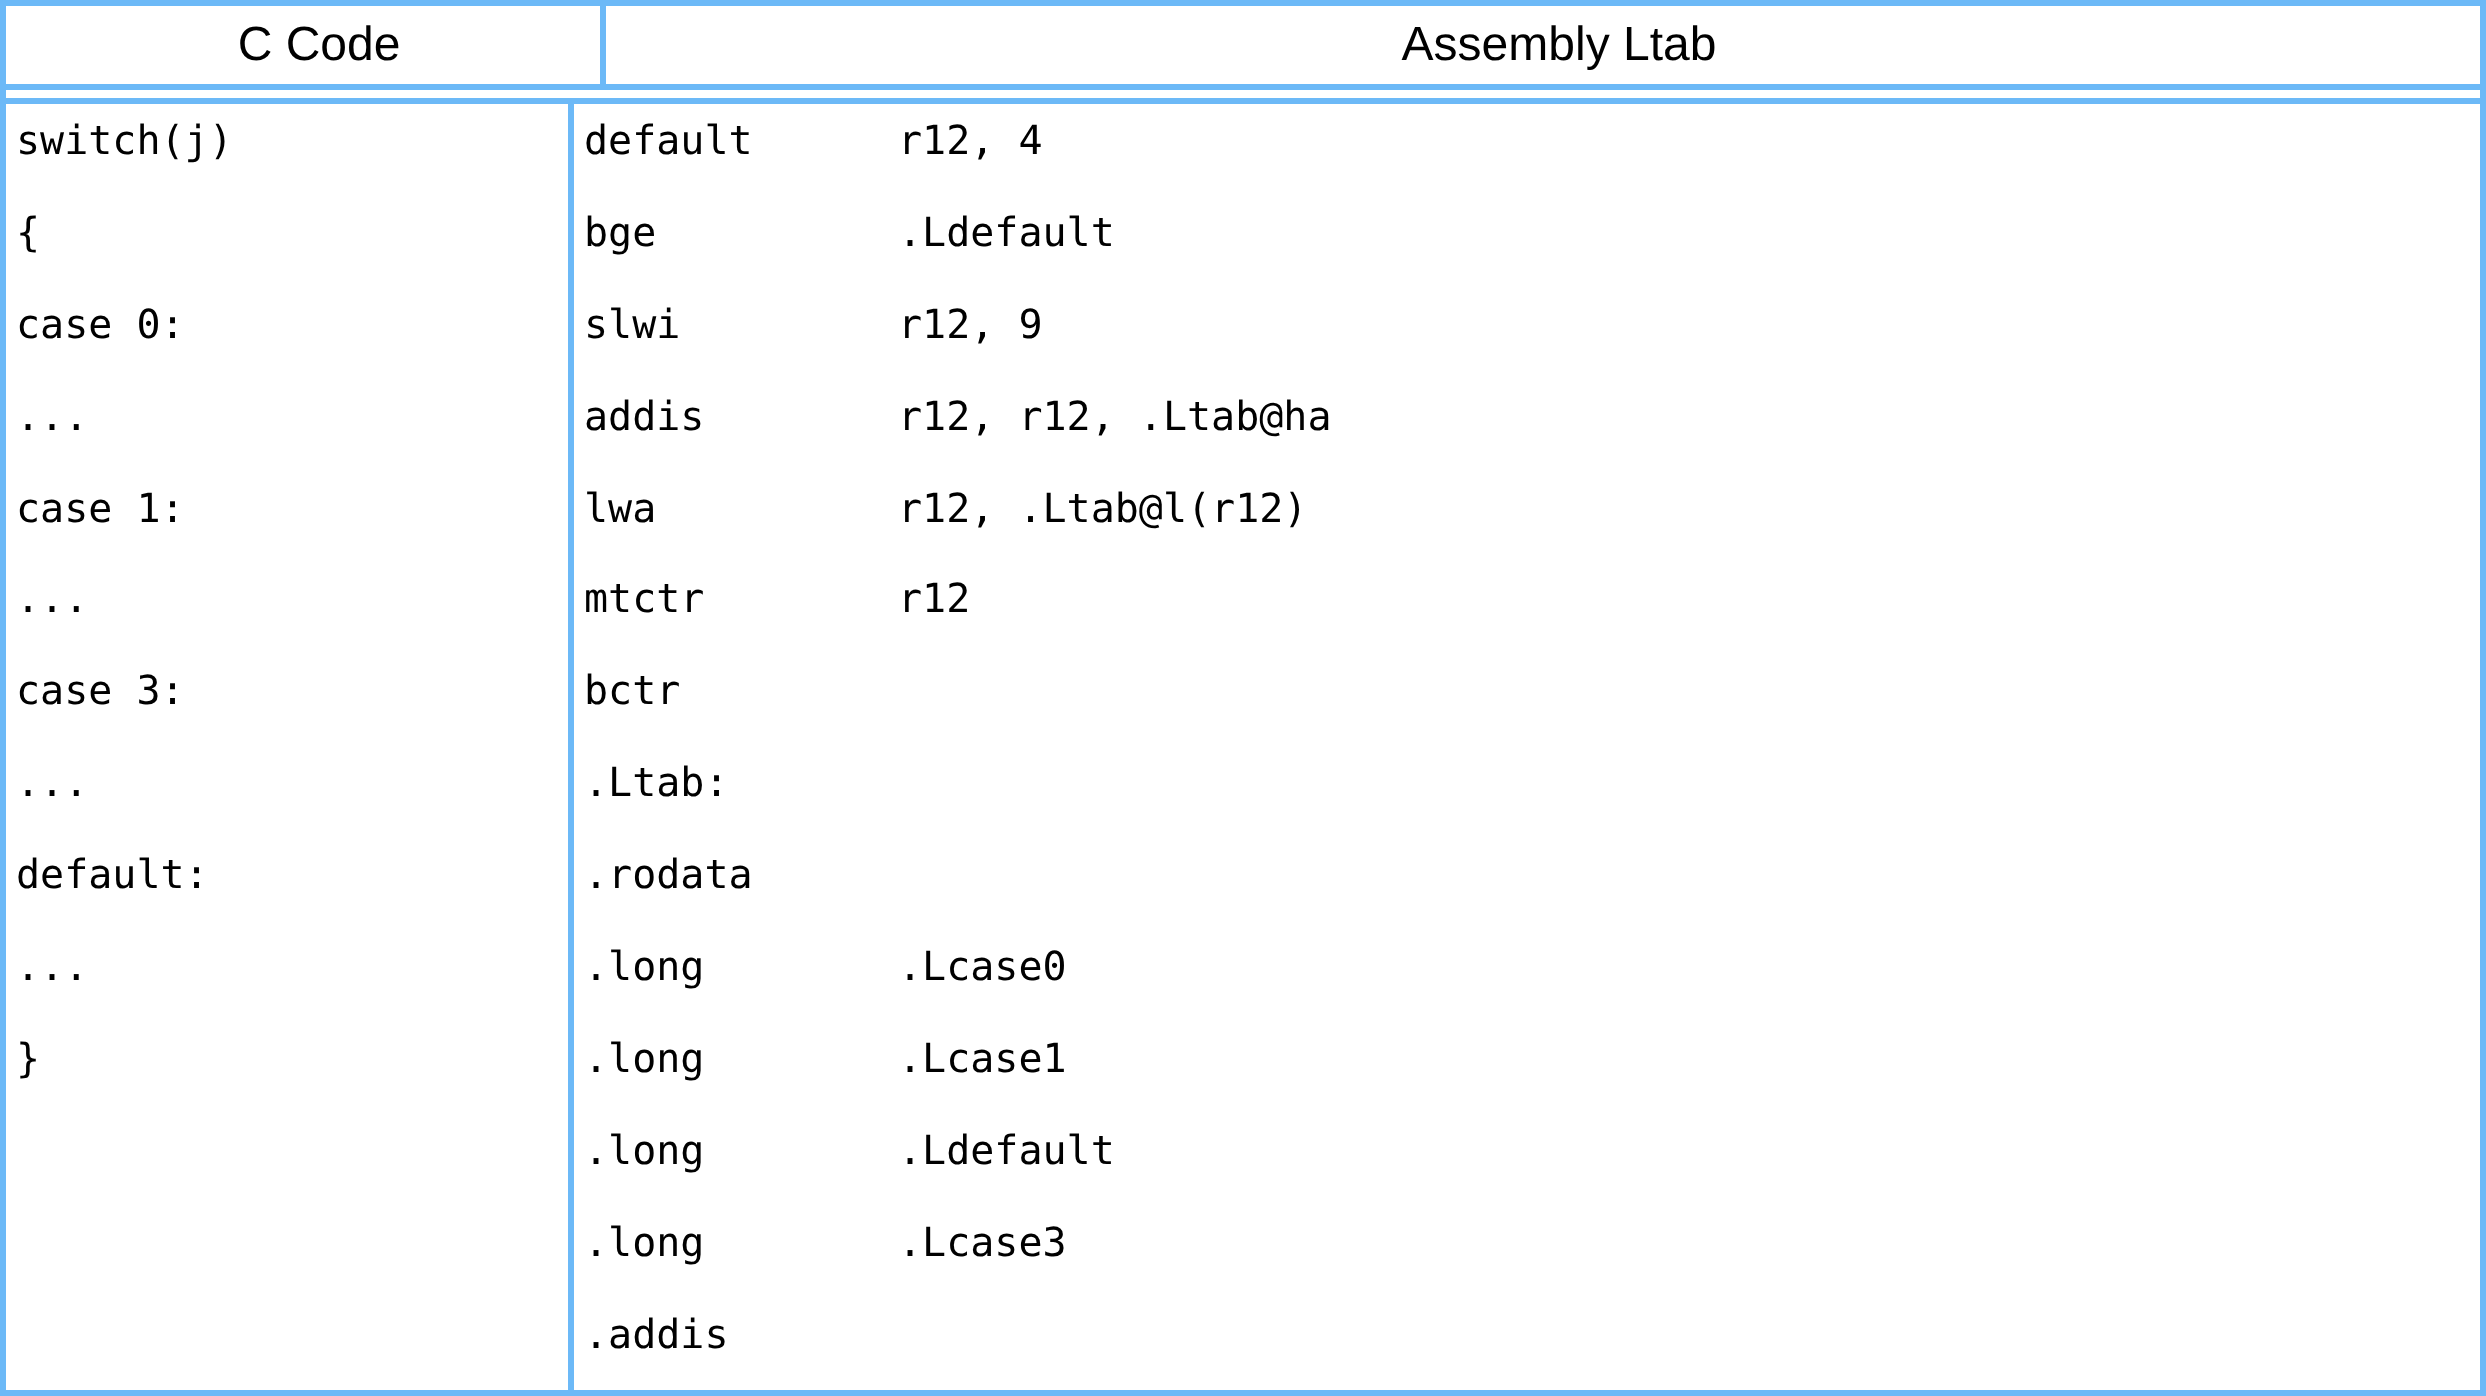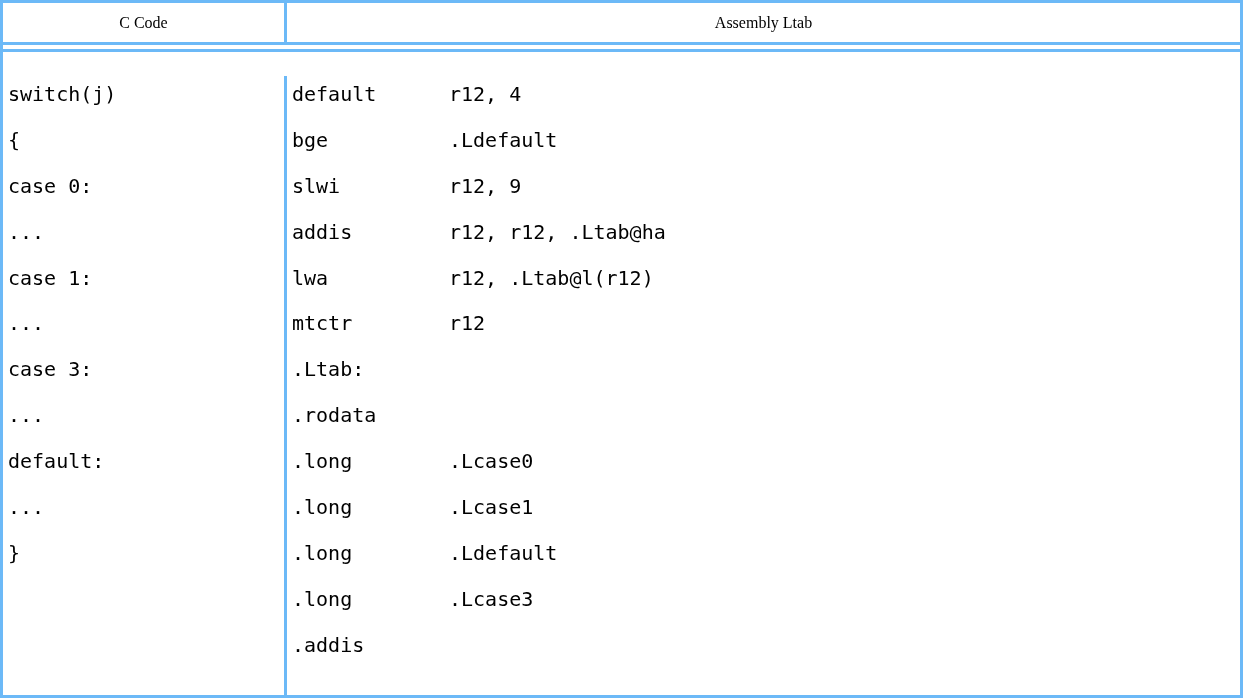--- a/index.html
+++ b/index.html
@@ -43,31 +43,31 @@
     border-right: 3px solid var(--border-blue);
   }
   .col-a {
     flex: 1;
     min-width: 0;
   }
   .header-cell {
     display: flex;
     align-items: center;
     justify-content: center;
-    font-family: Liberation Serif, serif;
-    font-size: 16px;
+    font-family: Liberation Sans, sans-serif;
+    font-size: 24px;
     color: var(--text-color);
+    margin-left: 16px;
   }
   .body-cell {
     font-family: "DejaVu Sans Mono", "Liberation Mono", monospace;
     font-size: 20px;
     padding: 6px 0 0 5px;
     overflow: hidden;
     color: var(--text-color);
-    margin-top: 24px;
   }
   .line {
     height: 45.9px;
     line-height: 24px;
     white-space: pre;
   }
   .mn {
     display: inline-block;
     width: 157px;
   }
@@ -94,20 +94,21 @@
         <div class="line">...</div>
         <div class="line">}</div>
       </div>
     <div class="body-cell col-a">
         <div class="line"><span class="mn">default</span><span class="op">r12, 4</span></div>
         <div class="line"><span class="mn">bge</span><span class="op">.Ldefault</span></div>
         <div class="line"><span class="mn">slwi</span><span class="op">r12, 9</span></div>
         <div class="line"><span class="mn">addis</span><span class="op">r12, r12, .Ltab@ha</span></div>
         <div class="line"><span class="mn">lwa</span><span class="op">r12, .Ltab@l(r12)</span></div>
         <div class="line"><span class="mn">mtctr</span><span class="op">r12</span></div>
+        <div class="line"><span class="mn">bctr</span><span class="op"></span></div>
         <div class="line"><span class="mn">.Ltab:</span><span class="op"></span></div>
         <div class="line"><span class="mn">.rodata</span><span class="op"></span></div>
         <div class="line"><span class="mn">.long</span><span class="op">.Lcase0</span></div>
         <div class="line"><span class="mn">.long</span><span class="op">.Lcase1</span></div>
         <div class="line"><span class="mn">.long</span><span class="op">.Ldefault</span></div>
         <div class="line"><span class="mn">.long</span><span class="op">.Lcase3</span></div>
         <div class="line"><span class="mn">.addis</span><span class="op"></span></div>
       </div>
   </div>
 </div>

